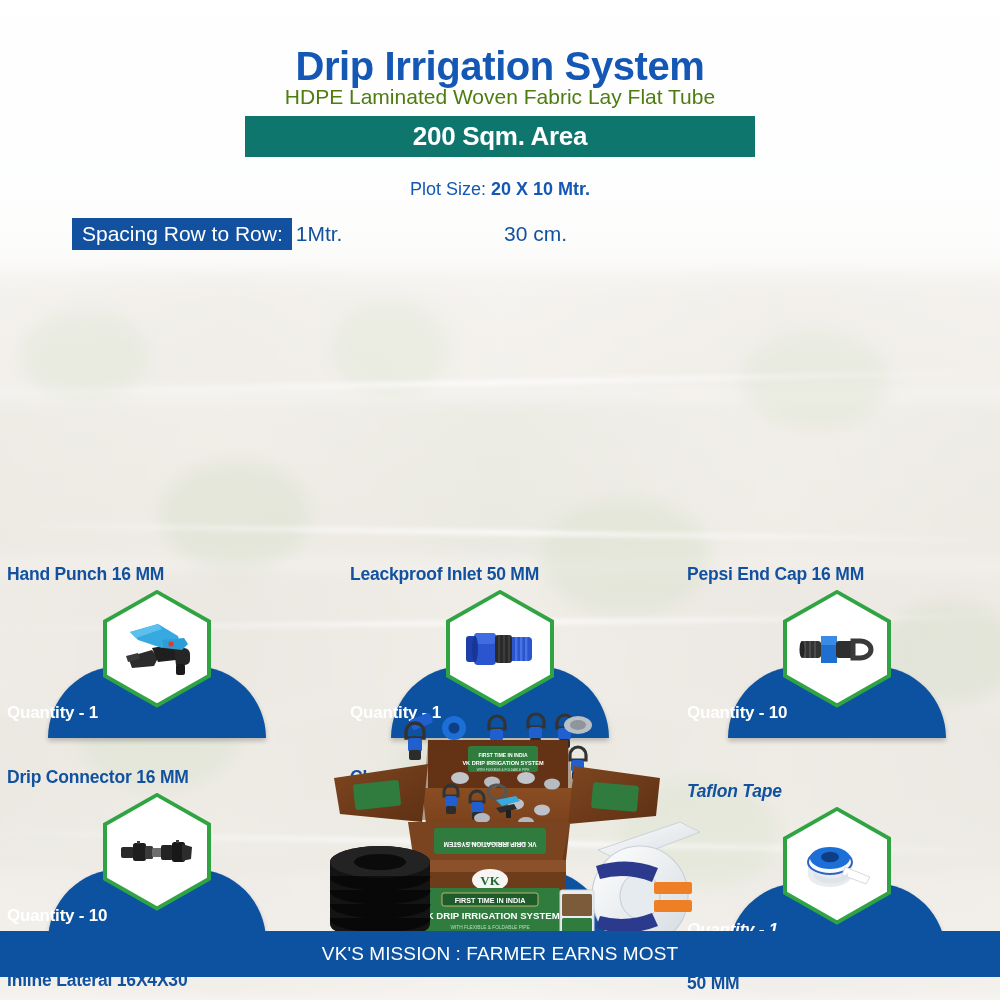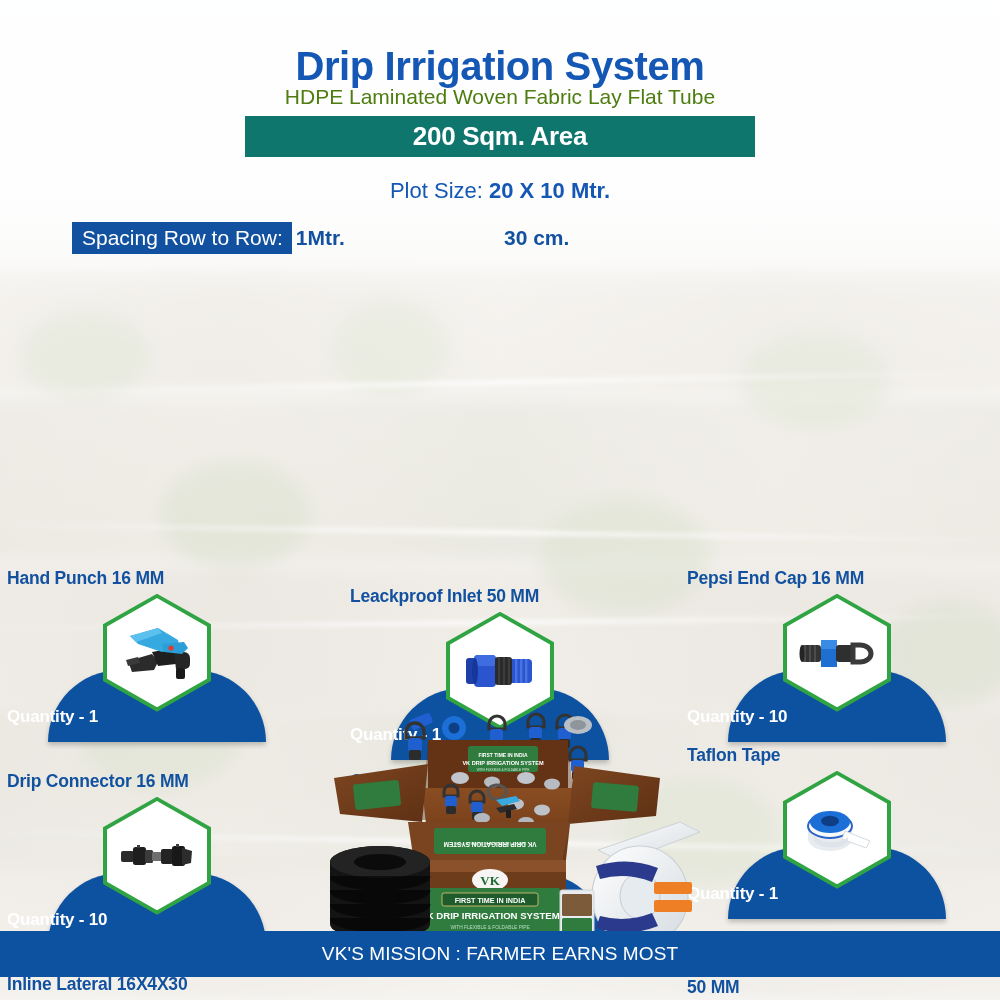--- a/index.html
+++ b/index.html
@@ -43,34 +43,34 @@
   }
   .subtitle{
     color:#4d7c0f; font-size:21px; margin-top:0; line-height:1;
   }
   .area-bar{
     width:510px; height:41px; margin:9px auto 0; background:#0f766e;
     display:flex; align-items:center; justify-content:center;
   }
   .area-bar span{ color:#fff; font-size:26px; font-weight:bold; letter-spacing:-.3px; }
   .plot{
-    margin-top:23px; color:#1457b4; font-size:22px; line-height:1;
+    margin-top:23px; color:#1457b4; font-size:18px; line-height:1;
   }
   .plot b{ font-weight:bold; }
   .plot .lt{ font-weight:normal; }
 
   
   .spacing-row{ position:relative; height:36px; margin-top:20px; }
   .sp{ position:absolute; top:0; height:32px; display:flex; align-items:center; white-space:nowrap; }
   .sp .lbl{
     background:#12519f; color:#fff; font-size:21px; height:32px;
     display:flex; align-items:center; padding:0 9px 0 10px;
   }
   .sp .val{
-    color:#12519f; font-size:21px; font-weight:bold; padding-left:4px;
+    color:#12519f; font-size:21px; font-weight:normal; padding-left:4px;
   }
   .sp-left{ left:72px; }
   .sp-right{ left:500px; }
 
   
   .grid{ position:relative; width:1000px; }
   .card{ position:absolute; width:300px; text-align:left; }
   .card .cap{
     color:#12519f; font-size:17.5px; font-weight:bold; line-height:1.18;
     margin-bottom:5px; letter-spacing:-.2px;
@@ -185,21 +185,21 @@
               <path d="M44 26 L66 24 L70 30 L64 36 L46 34 Z" fill="#2b9ed8"></path>
               <circle cx="53" cy="30" r="2.6" fill="#e23b2e"></circle>
               <path d="M8 42 L20 39 L22 45 L10 48 Z" fill="#3a3a3a"></path>
             </svg>
           </div>
         </div>
         <div class="qty">Quantity - 1</div>
       </div>
     </div>
 
-    <div class="card" style="left:350px;top:328px;">
+    <div class="card" style="left:350px;top:310px;">
       <div class="cap">Leackproof Inlet 50 MM</div>
       <div class="stage">
         <div class="arc"></div>
         <div class="hex">
           <div class="hex-in">
             <svg width="76" height="44" viewBox="0 0 76 44">
               <rect x="4" y="9" width="10" height="26" rx="3" fill="#1e3fa8"></rect>
               <rect x="12" y="6" width="22" height="32" rx="4" fill="#2b54cf"></rect>
               <rect x="12" y="6" width="22" height="11" rx="4" fill="#3f6ce0"></rect>
               <rect x="33" y="8" width="17" height="28" rx="3" fill="#2a2a2a"></rect>
@@ -286,21 +286,21 @@
               <rect x="11" y="20" width="4" height="23" rx="2" fill="#6a6a6a"></rect>
               <rect x="17" y="20" width="4" height="23" rx="2" fill="#4a4a4a"></rect>
               <ellipse cx="16" cy="14" rx="7" ry="4" fill="#9a9a9a"></ellipse>
             </svg>
           </div>
         </div>
         <div class="qty">Quantity - 1</div>
       </div>
     </div>
 
-    <div class="card" style="left:687px;top:487px;">
+    <div class="card" style="left:687px;top:527px;font-style:italic;">
       <div class="cap">Taflon Tape</div>
       <div class="stage">
         <div class="arc"></div>
         <div class="hex">
           <div class="hex-in">
             <svg width="74" height="62" viewBox="0 0 74 62">
               <path d="M8 28 a22 12 0 0 0 44 0 v12 a22 12 0 0 1 -44 0 z" fill="#e9ecef"></path>
               <ellipse cx="30" cy="28" rx="22" ry="12" fill="#f7f9fb"></ellipse>
               <ellipse cx="30" cy="27" rx="22" ry="12" fill="none" stroke="#2b64c6" stroke-width="2"></ellipse>
               <ellipse cx="30" cy="23" rx="20" ry="11" fill="#1b6fd6"></ellipse>

